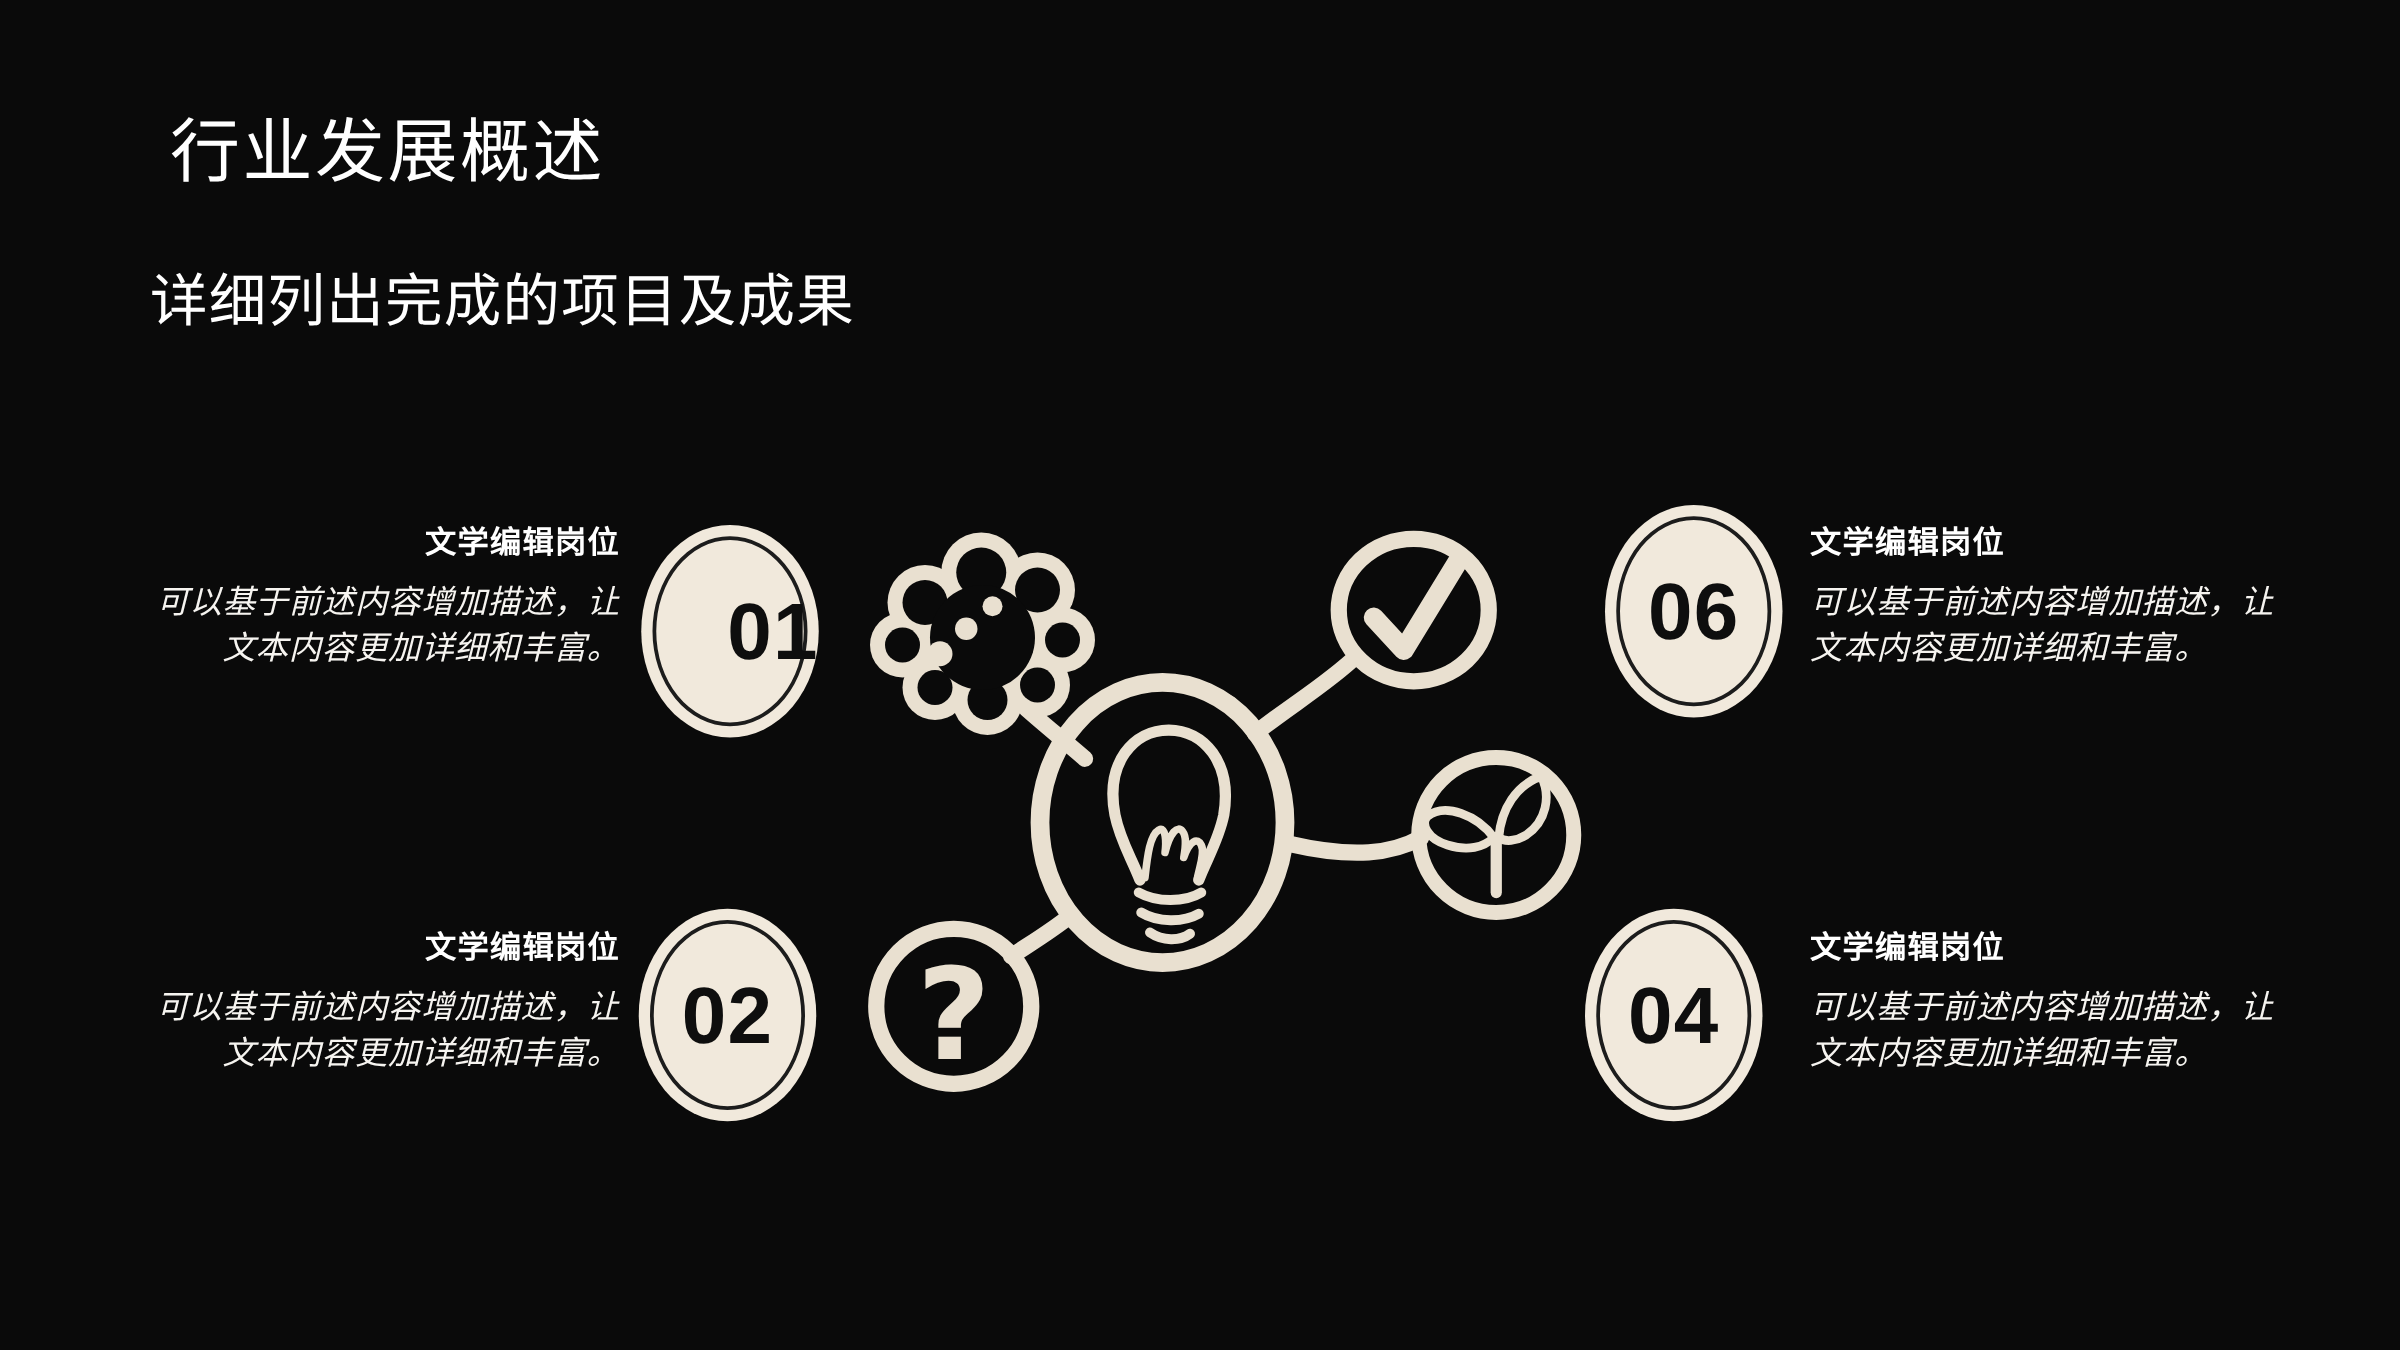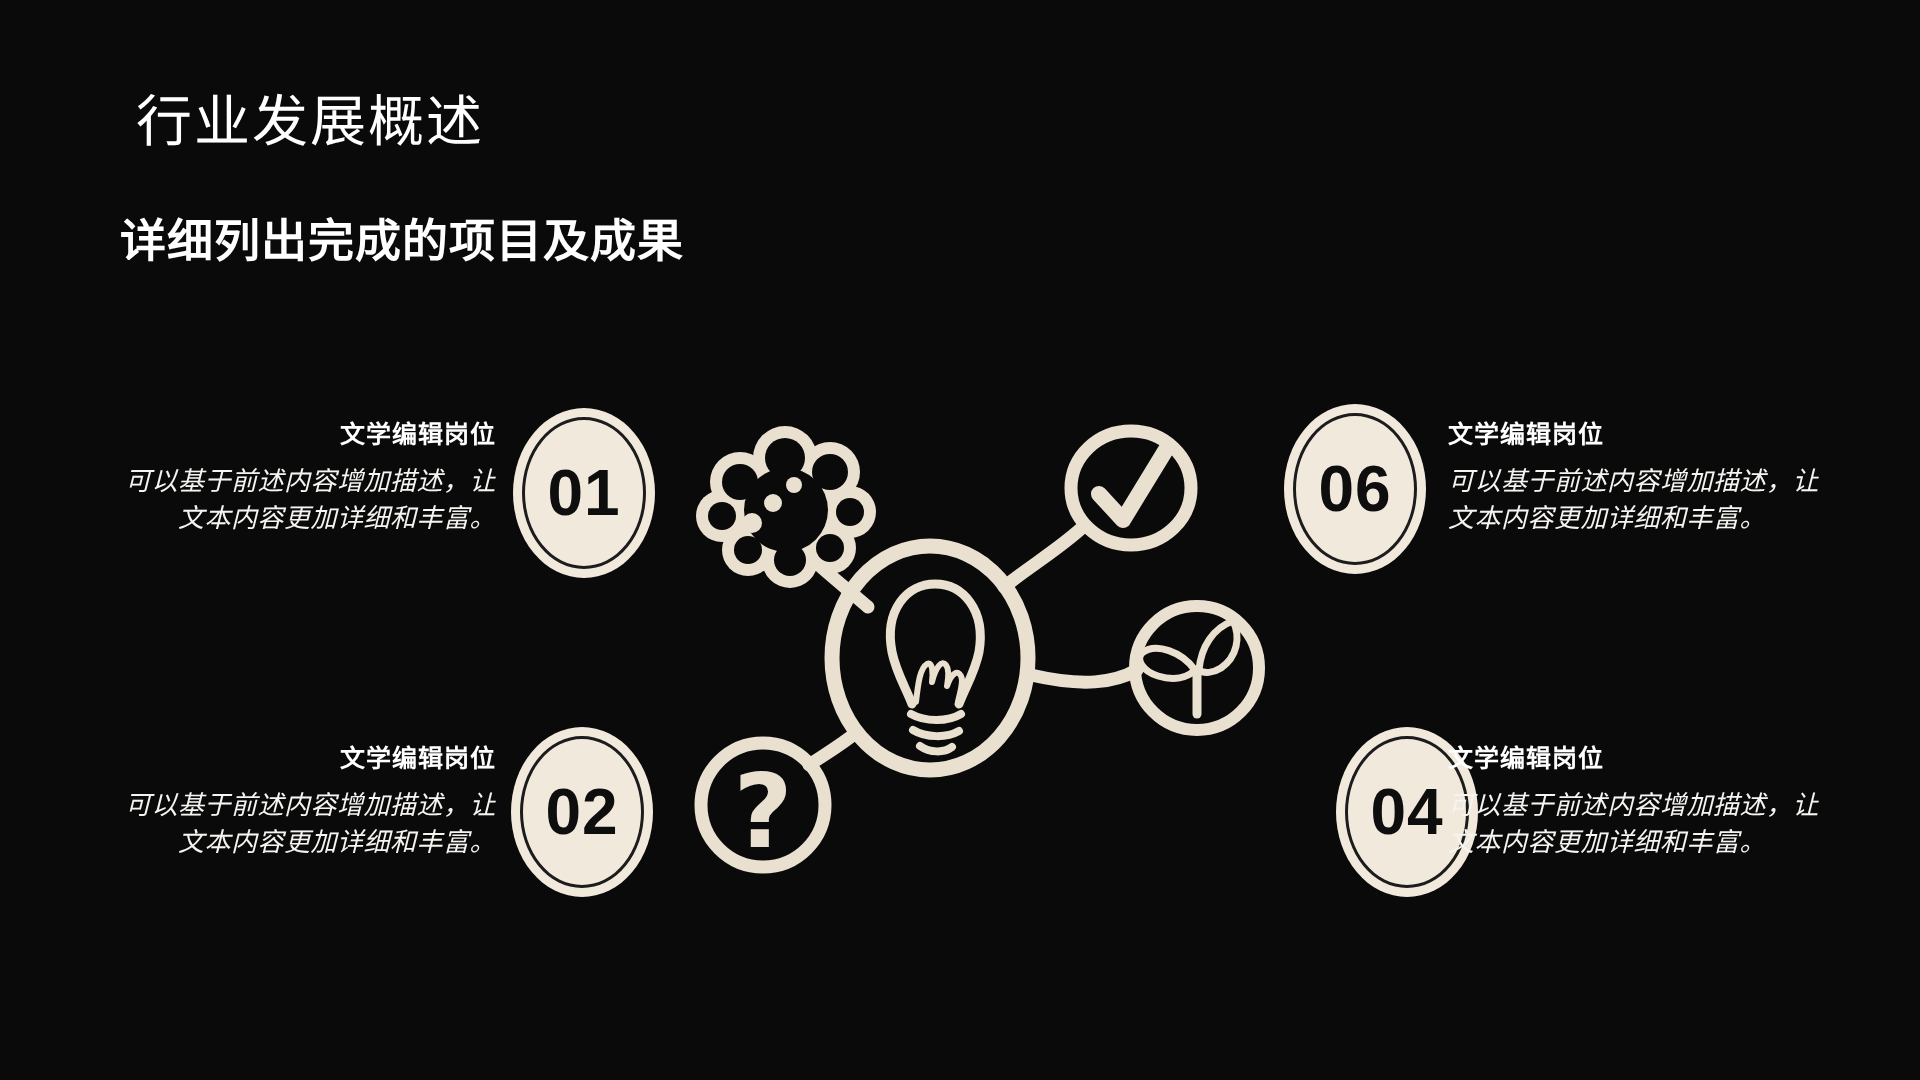--- a/index.html
+++ b/index.html
@@ -19,21 +19,21 @@
     overflow:hidden;
     font-family:"Liberation Sans", sans-serif;
   }
   .page-title{
     position:absolute;left:136px;top:88px;
     font-size:56px;font-weight:400;color:var(--text-white);
     letter-spacing:2px;line-height:1.2;
   }
   .page-subtitle{
     position:absolute;left:120px;top:214px;
-    font-size:46px;font-weight:700;color:var(--text-white);
+    font-size:46px;font-weight:400;color:var(--text-white);
     letter-spacing:1px;line-height:1.2;
   }
   .item{
     position:absolute;width:385px;
   }
   .item.align-right{text-align:right;}
   .item.align-left{text-align:left;}
   .item-heading{
     font-size:25px;font-weight:700;color:var(--text-white);
     line-height:1.3;margin-bottom:12px;letter-spacing:1px;
@@ -56,24 +56,24 @@
   .badge .ring{
     position:absolute;inset:9px;
     border:3px solid var(--ring-ink);
     border-radius:50%;
   }
   .badge .num{
     position:relative;
     font-size:64px;font-weight:700;color:var(--number-ink);
     letter-spacing:1px;
   }
-  .pos-badge1{left:513px;top:408px;}
+  .pos-badge1{left:513px;top:420px;justify-content:flex-end;}
   .pos-badge2{left:1284px;top:404px;}
   .pos-badge3{left:511px;top:727px;}
-  .pos-badge4{left:1336px;top:727px;}
+  .pos-badge4{left:1268px;top:727px;}
   .illustration{
     position:absolute;left:690px;top:400px;width:580px;height:490px;
   }
   .illustration svg{display:block;width:100%;height:100%;}
 </style>
 </head>
 <body>
 
 <div class="page-title">行业发展概述</div>
 <div class="page-subtitle">详细列出完成的项目及成果</div>

